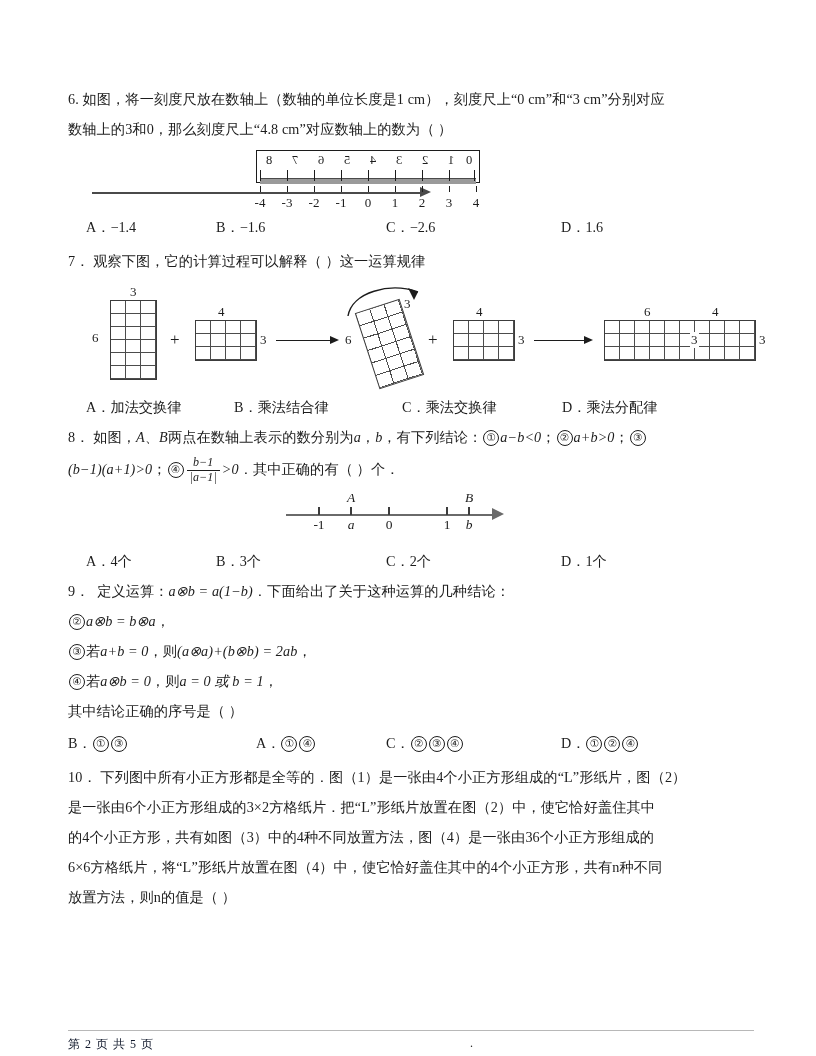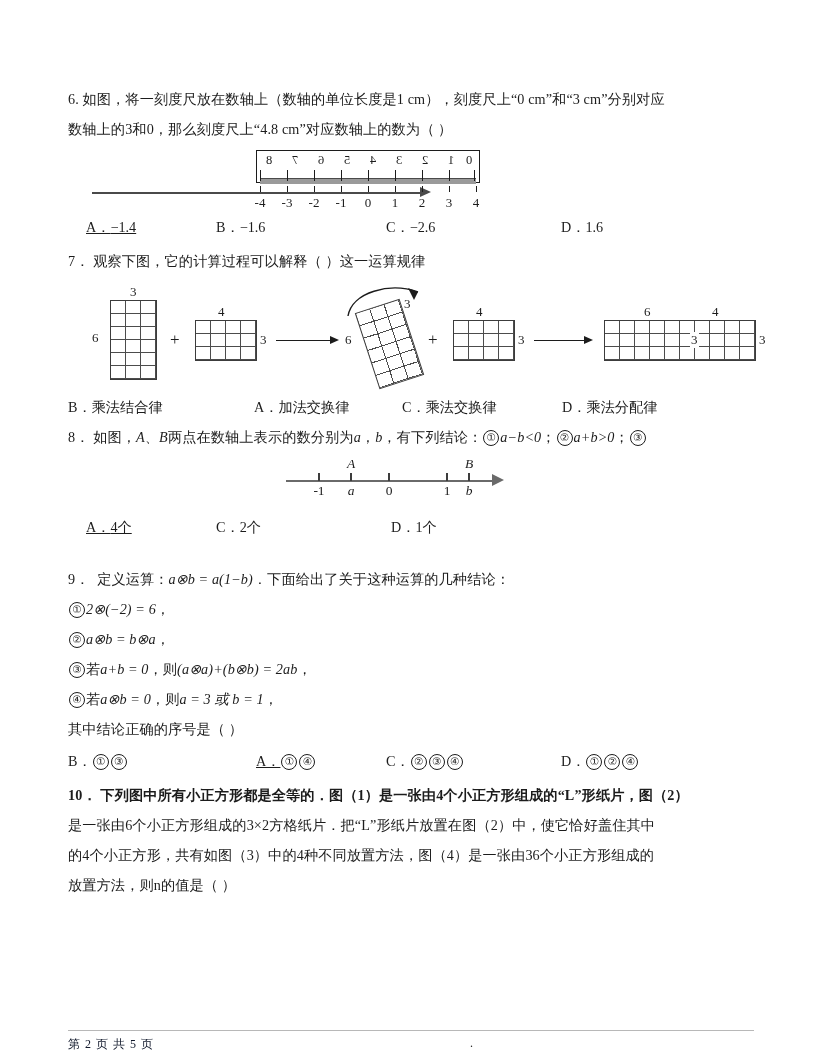--- a/index.html
+++ b/index.html
@@ -37,21 +37,21 @@
   .mi { font-family: "Liberation Serif", serif; font-style: italic; }
   .opts {
     font-size: 14.2px;
     line-height: 30px;
     display: flex;
     margin-top: 2px;
   }
   .opts .o {
     display: inline-block;
   }
-  .opt-a { width: 130px; padding-left: 18px; text-decoration: underline; }
+  .opt-a { width: 130px; padding-left: 18px; }
   .opt-b { width: 170px; }
   .opt-c { width: 175px; }
   .opt-d { width: 120px; }
 
   
   .circled {
     display: inline-block;
     border: 1px solid #1c1c1c;
     border-radius: 50%;
     width: 14px;
@@ -378,29 +378,32 @@
       <div class="arrow-head" style="left:516px; top:54px;"></div>
 
       <span class="glabel" style="left:576px; top:22px;">6</span>
       <span class="glabel" style="left:644px; top:22px;">4</span>
       <div class="grid" style="left:536px; top:38px; width:150px; height:39px; --cw:15px; --ch:13px;"></div>
       <span class="glabel" style="left:622px; top:50px; background:#fff; padding:0 1px;">3</span>
       <span class="glabel" style="left:691px; top:50px;">3</span>
     </div>
 
     <div class="opts">
+      <span class="o" style="width:148px; padding-left:18px;"><span>A．</span><span>加法交换律</span></span>
       <span class="o" style="width:168px;"><span>B．</span><span>乘法结合律</span></span>
-      <span class="o" style="width:148px; padding-left:18px;"><span>A．</span><span>加法交换律</span></span>
       <span class="o" style="width:160px;"><span>C．</span><span>乘法交换律</span></span>
       <span class="o"><span>D．</span><span>乘法分配律</span></span>
     </div>
 
     <div class="qline" style="">
       <span>8．</span>
       <span>如图，</span><span class="mi">A</span><span>、</span><span class="mi">B</span><span>两点在数轴上表示的数分别为</span><span class="mi">a</span><span>，</span><span class="mi">b</span><span>，有下列结论：</span><span class="circled">①</span><span class="mi">a−b&lt;0</span><span>；</span><span class="circled">②</span><span class="mi">a+b&gt;0</span><span>；</span><span class="circled">③</span>
+    </div>
+    <div class="qline" style="line-height:34px;">
+      <span class="mi">(b−1)(a+1)&gt;0</span><span>；</span><span class="circled">④</span><span class="frac"><span class="num mi">b−1</span><span class="den mi">|a−1|</span></span><span class="mi">&gt;0</span><span>．其中正确的有（     ）个．</span>
     </div>
 
     <div class="fig-ab">
       <div class="ab-line"></div>
       <div class="ab-arrow"></div>
 
       <div class="ab-tick" style="left:250px;"></div>
       <div class="ab-tick" style="left:282px;"></div>
       <div class="ab-tick" style="left:320px;"></div>
       <div class="ab-tick" style="left:378px;"></div>
@@ -411,61 +414,62 @@
       <span class="ab-below" style="left:310px;">0</span>
       <span class="ab-below" style="left:368px;">1</span>
       <span class="ab-below mi" style="left:390px;">b</span>
 
       <span class="ab-above" style="left:272px;">A</span>
       <span class="ab-above" style="left:390px;">B</span>
     </div>
 
     <div class="opts">
       <span class="o opt-a"><span>A．</span><span>4个</span></span>
+      <span class="o opt-b"><span>B．</span><span>3个</span></span>
       <span class="o opt-c"><span>C．</span><span>2个</span></span>
       <span class="o opt-d"><span>D．</span><span>1个</span></span>
     </div>
 
-    <div class="qline" style="margin-top:22px;">
+    <div class="qline" style="margin-top:0;">
       <span>9．</span>
       <span style="margin-left:4px;">定义运算：</span><span class="mi">a⊗b = a(1−b)</span><span>．下面给出了关于这种运算的几种结论：</span>
     </div>
 
     <div class="qline">
-      <span class="circled">①</span><span class="mi">2⊗(−2) = 6</span><span>，</span>
-    </div>
-    <div class="qline">
       <span class="circled">②</span><span class="mi">a⊗b = b⊗a</span><span>，</span>
     </div>
     <div class="qline">
       <span class="circled">③</span><span>若</span><span class="mi">a+b = 0</span><span>，则</span><span class="mi">(a⊗a)+(b⊗b) = 2ab</span><span>，</span>
     </div>
     <div class="qline">
-      <span class="circled">④</span><span>若</span><span class="mi">a⊗b = 0</span><span>，则</span><span class="mi">a = 3 或 b = 1</span><span>，</span>
+      <span class="circled">④</span><span>若</span><span class="mi">a⊗b = 0</span><span>，则</span><span class="mi">a = 0 或 b = 1</span><span>，</span>
     </div>
     <div class="qline">
       <span>其中结论正确的序号是（ ）</span>
     </div>
 
     <div class="opts">
       <span class="o opt-b"><span>B．</span><span class="circled">①</span><span class="circled">③</span></span>
       <span class="o opt-a"><span>A．</span><span class="circled">①</span><span class="circled">④</span></span>
       <span class="o opt-c"><span>C．</span><span class="circled">②</span><span class="circled">③</span><span class="circled">④</span></span>
       <span class="o opt-d"><span>D．</span><span class="circled">①</span><span class="circled">②</span><span class="circled">④</span></span>
     </div>
 
-    <div class="qline" style="margin-top:4px;font-weight:bold;">
+    <div class="qline" style="margin-top:4px;">
       <span>10．</span>
       <span>下列图中所有小正方形都是全等的．图（1）是一张由4个小正方形组成的“L”形纸片，图（2）</span>
     </div>
     <div class="qline">
       <span>是一张由6个小正方形组成的3×2方格纸片．把“L”形纸片放置在图（2）中，使它恰好盖住其中</span>
     </div>
     <div class="qline">
       <span>的4个小正方形，共有如图（3）中的4种不同放置方法，图（4）是一张由36个小正方形组成的</span>
+    </div>
+    <div class="qline">
+      <span>6×6方格纸片，将“L”形纸片放置在图（4）中，使它恰好盖住其中的4个小正方形，共有n种不同</span>
     </div>
     <div class="qline">
       <span>放置方法，则n的值是（    ）</span>
     </div>
 
   </div>
 
   <div class="footer">
     <div class="footer-line"></div>
     <span class="footer-left">第 2 页 共 5 页</span>

